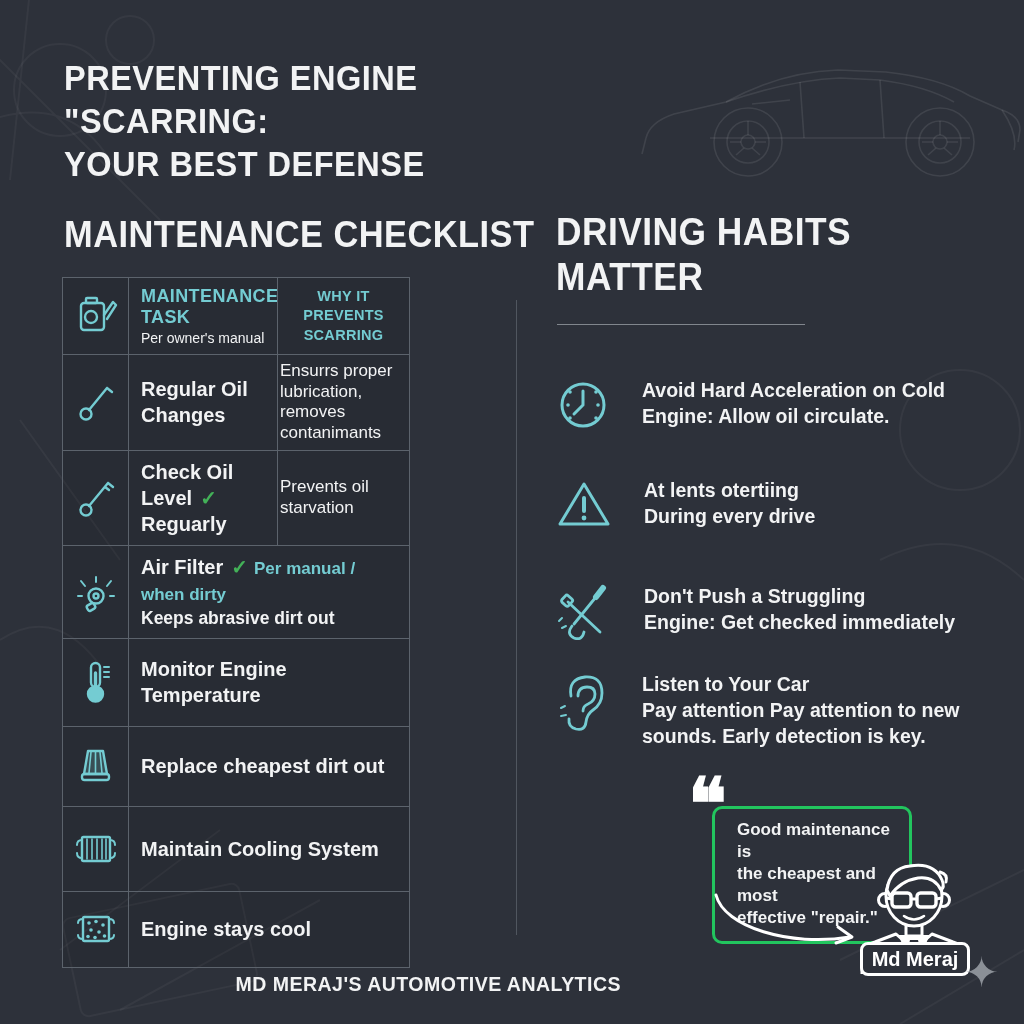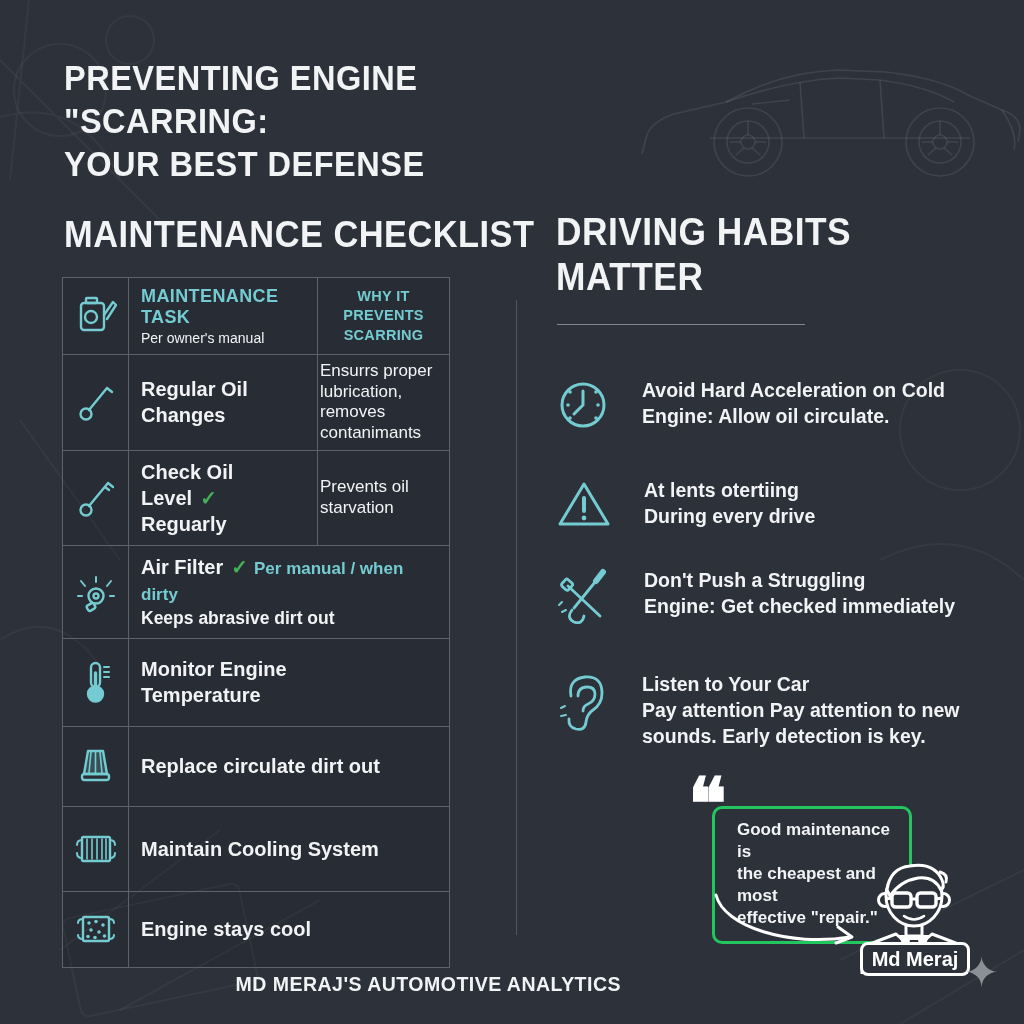--- a/index.html
+++ b/index.html
@@ -34,21 +34,21 @@
   .habits-heading{left:556px;top:210px;font-size:38px;line-height:1.18;}
   .habits-underline{
     position:absolute;left:557px;top:324px;width:248px;height:1px;background:#81868d;
   }
   .col-divider{
     position:absolute;left:516px;top:300px;width:1px;height:635px;background:var(--border);opacity:.75;
   }
 
   
   .table{
-    position:absolute;left:62px;top:277px;width:388px;
+    position:absolute;left:62px;top:277px;width:348px;
     border:1px solid var(--border);
     background:rgba(0,0,0,.10);
     box-sizing:border-box;
   }
   .trow{display:flex;box-sizing:border-box;}
   .trow + .trow{border-top:1px solid var(--border);}
   .icon-cell{
     width:66px;flex:0 0 66px;border-right:1px solid var(--border);
     display:flex;align-items:center;justify-content:center;box-sizing:border-box;
   }
@@ -235,21 +235,21 @@
 
     <div class="trow" style="min-height:80px">
       <div class="icon-cell">
         <svg width="46" height="42" viewBox="0 0 46 42" class="tealstroke">
           <path d="M15,6 L30,6 L34,29 L11,29 Z" fill="rgba(116,204,210,0.22)"></path>
           <path d="M18,7 L16,28 M22.5,6.5 L22.5,28.5 M27,7 L29,28" stroke-width="1.6"></path>
           <rect x="9" y="29" width="27" height="6" rx="2.5"></rect>
         </svg>
       </div>
       <div class="main-cell">
-        <div class="task">Replace circulate dirt out</div>
+        <div class="task">Replace cheapest dirt out</div>
       </div>
     </div>
 
     <div class="trow" style="min-height:85px">
       <div class="icon-cell">
         <svg width="46" height="42" viewBox="0 0 46 42" class="tealstroke">
           <rect x="9" y="9" width="28" height="24" rx="1.5"></rect>
           <path d="M14,11 V31 M19,11 V31 M24,11 V31 M29,11 V31 M33,11 V31" stroke-width="1.6"></path>
           <path d="M9,12 Q4,12 4,17 M9,30 Q4,30 4,25 M37,12 Q42,12 42,17 M37,30 Q42,30 42,25" stroke-width="2"></path>
         </svg>
@@ -320,21 +320,21 @@
         <path d="M28,20 L28,33" stroke-width="4"></path>
         <circle cx="28" cy="40" r="2.4" fill="#74ccd2" stroke="none"></circle>
       </svg>
     </div>
     <div class="habit-text">
       <div>At lents otertiing</div>
       <div>During every drive</div>
     </div>
   </div>
 
-  <div class="habit" style="left:556px;top:568px">
+  <div class="habit" style="left:556px;top:584px">
     <div class="habit-icon">
       <svg width="56" height="56" viewBox="0 0 56 56" class="tealstroke" style="stroke-width:2.8">
         <path d="M44,8 L18,40"></path>
         <path d="M47,4 L40,13" stroke-width="6"></path>
         <path d="M16,42 q-6,8 2,12 q8,3 10,-6"></path>
         <path d="M12,18 L44,48"></path>
         <rect x="7" y="12" width="9" height="9" rx="2" transform="rotate(42 11 16)"></rect>
         <path d="M6,34 l-3,3 M10,42 l-4,2" stroke-width="2"></path>
       </svg>
     </div>

